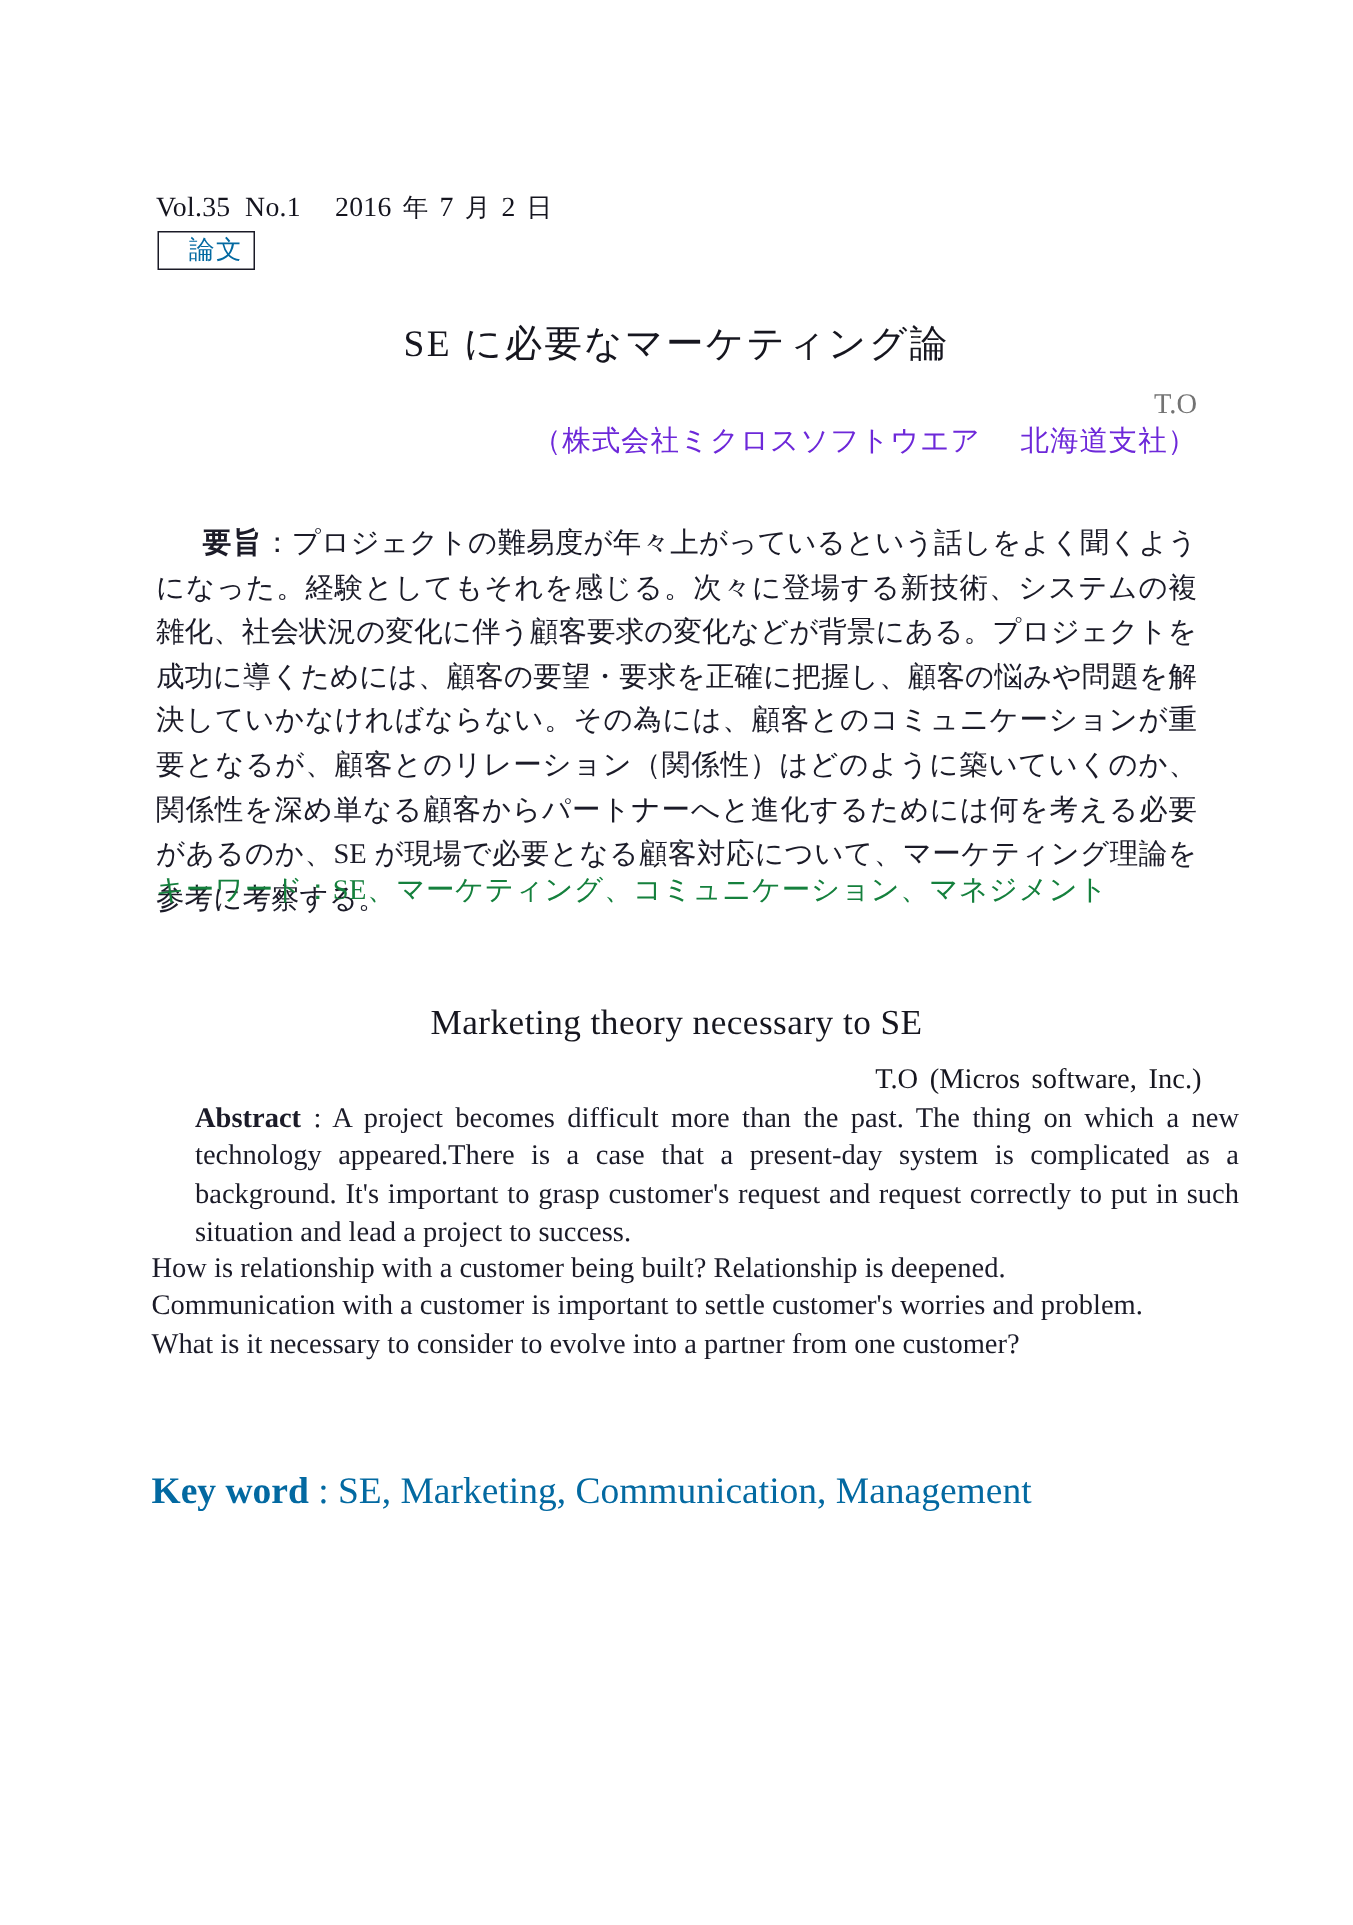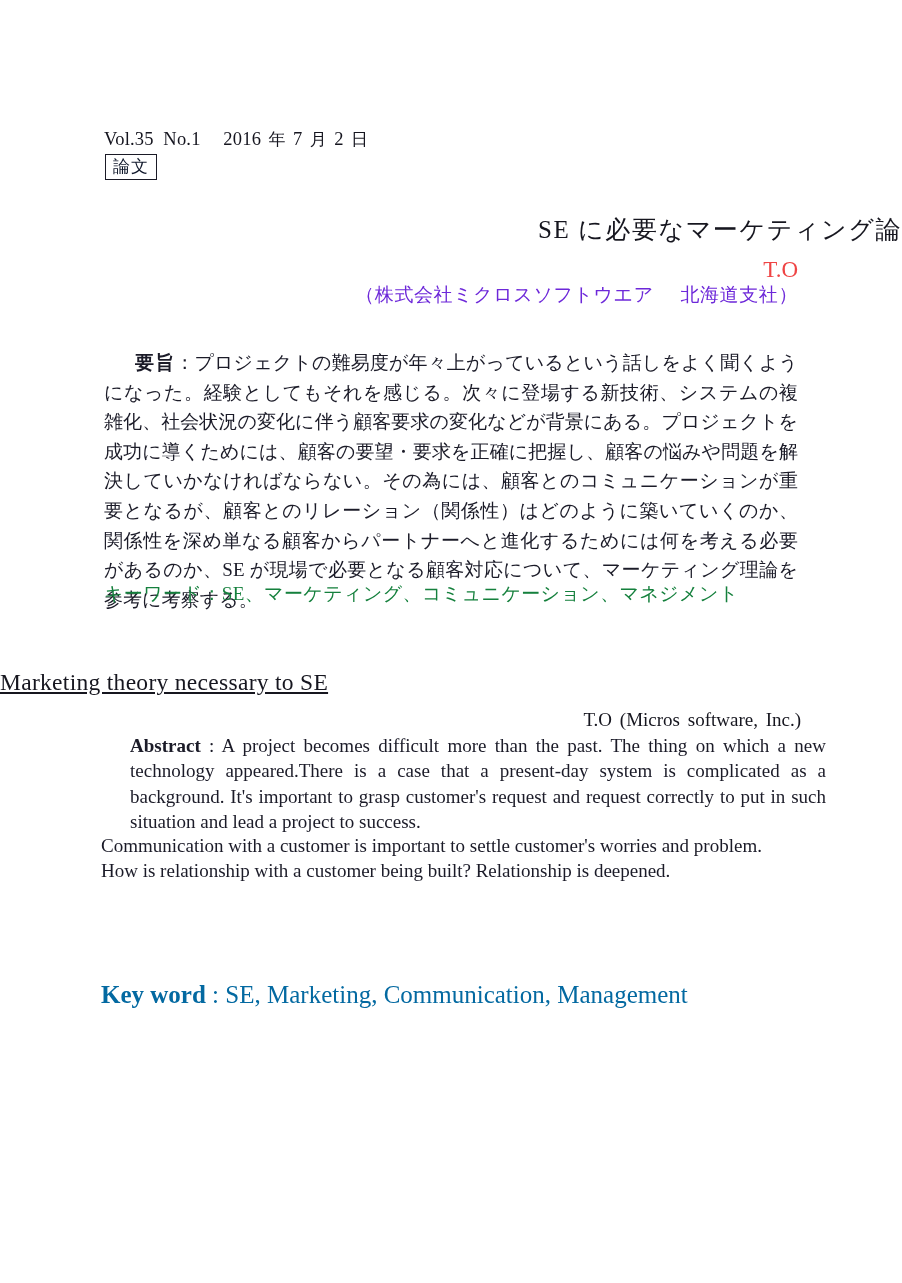--- a/index.html
+++ b/index.html
@@ -38,49 +38,49 @@
     color: #15151f;
   }
   .header-line .sp-wide { display: inline-block; width: 13px; }
   .header-line .jp { font-size: 17px; padding: 0 2.5px; }
 
   .kind-badge {
     position: absolute;
     left: 105px;
     top: 154px;
     border: 1.3px solid #1a1a26;
-    padding: 2px 7px 3px 7px;
+    padding: 2px 7px 3px 20px;
     font-size: 17px;
     line-height: 19px;
-    color: #0f172a;
+    color: #0369a1;
     background: #fff;
     display: inline-block;
     letter-spacing: 1px;
   }
 
   
   .jp-title {
     position: absolute;
     left: 0;
     right: 0;
     top: 215px;
-    text-align: right;
+    text-align: center;
     font-size: 25px;
     line-height: 30px;
     letter-spacing: 1.6px;
     color: #16161f;
   }
   .jp-author {
     position: absolute;
     right: 104px;
     top: 258px;
-    font-size: 23px;
+    font-size: 19px;
     line-height: 23px;
     text-align: right;
-    color: #ef4444;
+    color: #737373;
   }
   .jp-affil {
     position: absolute;
     right: 104px;
     top: 283px;
     font-size: 19px;
     line-height: 24px;
     text-align: right;
     letter-spacing: 0.6px;
     color: #6d28d9;
@@ -117,25 +117,25 @@
     white-space: nowrap;
     color: #15803d;
   }
 
   
   .en-title {
     position: absolute;
     left: 0;
     right: 0;
     top: 668px;
+    text-align: center;
     font-size: 23.5px;
     line-height: 28px;
     letter-spacing: 0.3px;
     color: #16161f;
-    text-decoration: underline;
   }
   .en-author {
     position: absolute;
     right: 101px;
     top: 708px;
     font-size: 19px;
     line-height: 24px;
     text-align: center;
     color: #16161f;
     word-spacing: 3px;
@@ -219,21 +219,22 @@
 
   <div class="en-title">Marketing theory necessary to SE</div>
 
   <div class="en-author">T.O  (Micros  software,  Inc.)</div>
 
   <div class="en-abstract">
     <span class="lead">Abstract</span><span> : </span><span>A project becomes difficult more than the past. The thing on which a new technology appeared.There is a case that a present-day system is complicated as a background. It's important to grasp customer's request and request correctly to put in such situation and lead a project to success.</span>
   </div>
 
   <div class="en-rest">
+    <div class="flat">How is relationship with a customer being built? Relationship is deepened.</div>
     <div class="flat">Communication with a customer is important to settle customer's worries and problem.</div>
-    <div class="flat">How is relationship with a customer being built? Relationship is deepened.</div>
+    <div class="flat">What is it necessary to consider to evolve into a partner from one customer?</div>
   </div>
 
   <div class="en-keywords">
     <span class="lead">Key word</span><span> : </span><span>SE, Marketing, Communication, Management</span>
   </div>
 
 </div>
 
 </body></html>

